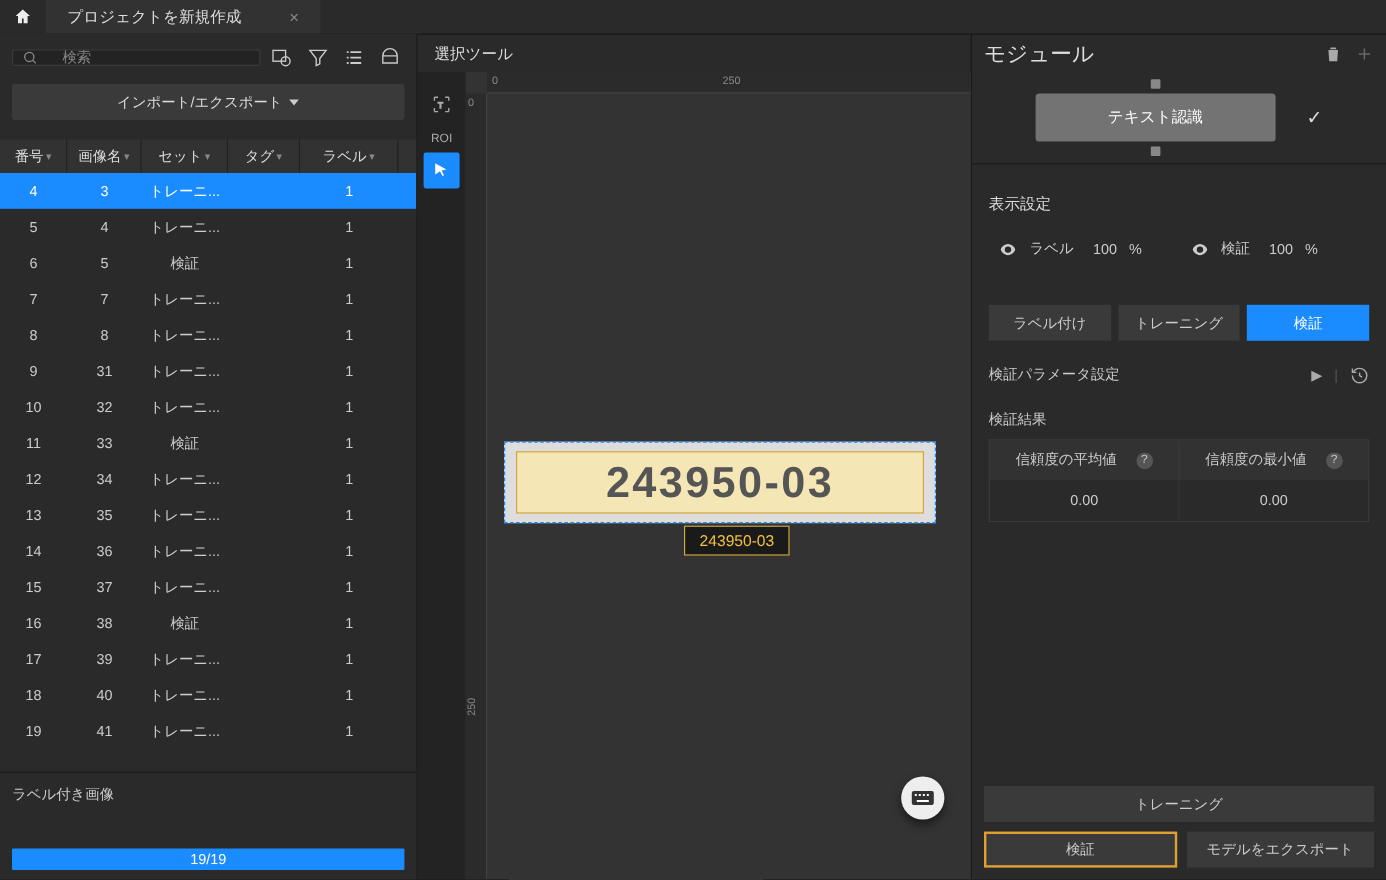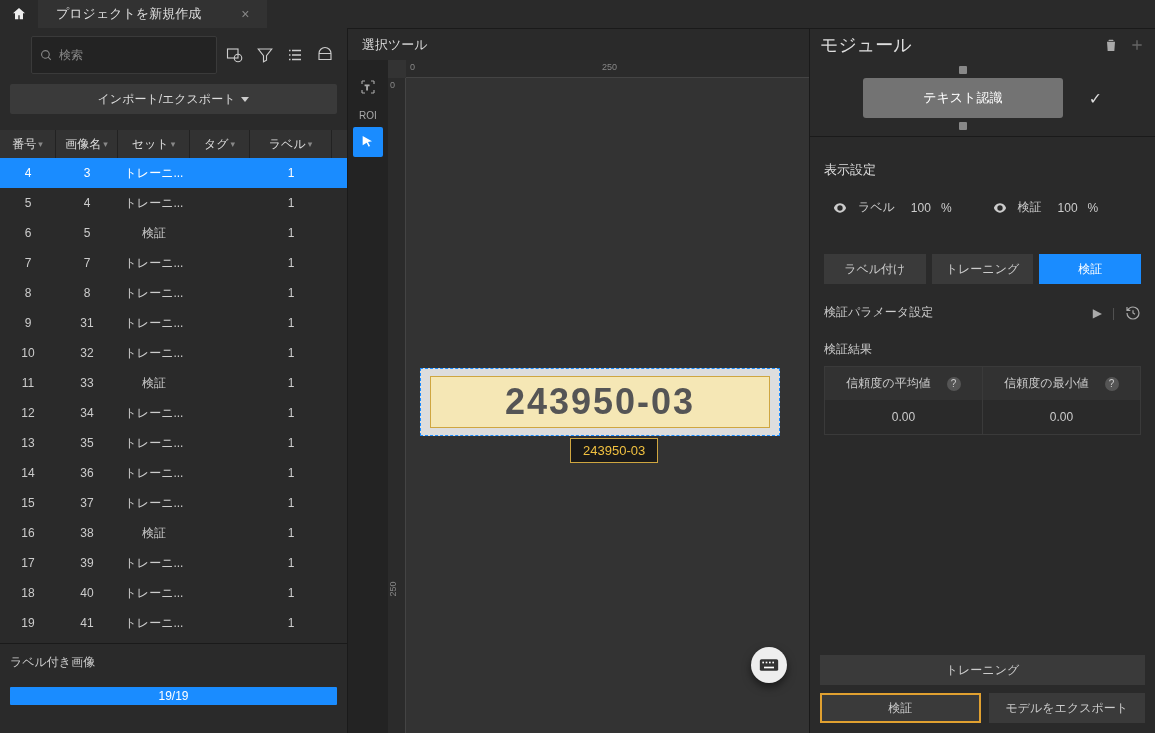--- a/index.html
+++ b/index.html
@@ -12,21 +12,21 @@
 .tab { height: 28px; background: #323232; display: flex; align-items: center; padding: 0 18px 0 18px; gap: 40px; font-size: 13px; color: #ddd; }
 .tab .close { color: #888; font-size: 14px; cursor: pointer; }
 
 
 .main { flex: 1; display: flex; min-height: 0; }
 
 
 .left { width: 348px; background: #2a2a2a; border-right: 1px solid #1a1a1a; display: flex; flex-direction: column; }
 .left-top { padding: 8px 10px 6px 10px; }
 .search-row { display: flex; align-items: center; gap: 6px; }
-.search-box { flex: 1; height: 38px; background: #232323; border: 1px solid #3a3a3a; border-radius: 2px; display: flex; align-items: center; padding: 0 8px; color: #888; gap: 6px; margin-left: 21px; }
+.search-box { flex: 1; height: 14px; background: #232323; border: 1px solid #3a3a3a; border-radius: 2px; display: flex; align-items: center; padding: 0 8px; color: #888; gap: 20px; }
 .search-box svg { width: 13px; height: 13px; fill: #888; }
 .icon-btn { width: 24px; height: 24px; display: flex; align-items: center; justify-content: center; cursor: pointer; }
 .icon-btn svg { width: 18px; height: 18px; fill: #ccc; stroke: #ccc; }
 .import-btn { margin-top: 10px; height: 30px; background: #3a3a3a; display: flex; align-items: center; justify-content: center; color: #ddd; cursor: pointer; border-radius: 2px; font-size: 12px; }
 .import-btn::after { content: ""; margin-left: 6px; border-left: 4px solid transparent; border-right: 4px solid transparent; border-top: 5px solid #ccc; }
 
 
 .tbl-wrap { margin-top: 10px; flex: 1; overflow: hidden; display: flex; flex-direction: column; min-height: 0; }
 .thead { display: flex; background: #323232; height: 28px; align-items: center; font-size: 12px; color: #ddd; }
 .th { display: flex; align-items: center; justify-content: center; gap: 2px; border-right: 1px solid #222; height: 100%; }
@@ -36,21 +36,21 @@
 .tr.sel { background: #1a8cff; color: #fff; }
 .td { text-align: center; overflow: hidden; white-space: nowrap; text-overflow: ellipsis; }
 .c1 { width: 56px; } .c2 { width: 62px; } .c3 { width: 72px; } .c4 { width: 60px; } .c5 { width: 82px; }
 
 .tbody::-webkit-scrollbar { width: 10px; }
 .tbody::-webkit-scrollbar-track { background: #2a2a2a; }
 .tbody::-webkit-scrollbar-thumb { background: #555; border-radius: 4px; }
 
 
 .left-foot { border-top: 1px solid #1a1a1a; padding: 10px; height: 90px; background: #2a2a2a; }
-.progress-wrap { margin-top: 16px; }
+.progress-wrap { margin-top: 36px; }
 .progress { height: 18px; background: #1a8cff; color: #fff; text-align: center; font-size: 12px; line-height: 18px; border-radius: 1px; }
 
 
 .center { flex: 1; display: flex; flex-direction: column; background: #232323; min-width: 0; }
 .center-hdr { height: 32px; background: #2a2a2a; display: flex; align-items: center; padding: 0 14px; color: #ddd; font-size: 13px; border-top: 1px solid #1a1a1a; }
 .canvas-area { flex: 1; display: flex; position: relative; }
 .tool-strip { width: 40px; background: #232323; display: flex; flex-direction: column; align-items: center; padding-top: 12px; gap: 6px; }
 .tool-strip .tool { width: 30px; height: 30px; display: flex; align-items: center; justify-content: center; color: #aaa; font-size: 10px; cursor: pointer; }
 .tool-strip .tool.active { background: #1a8cff; color: #fff; border-radius: 2px; }
 .tool-strip .label { color: #aaa; font-size: 10px; margin-top: 2px; }

